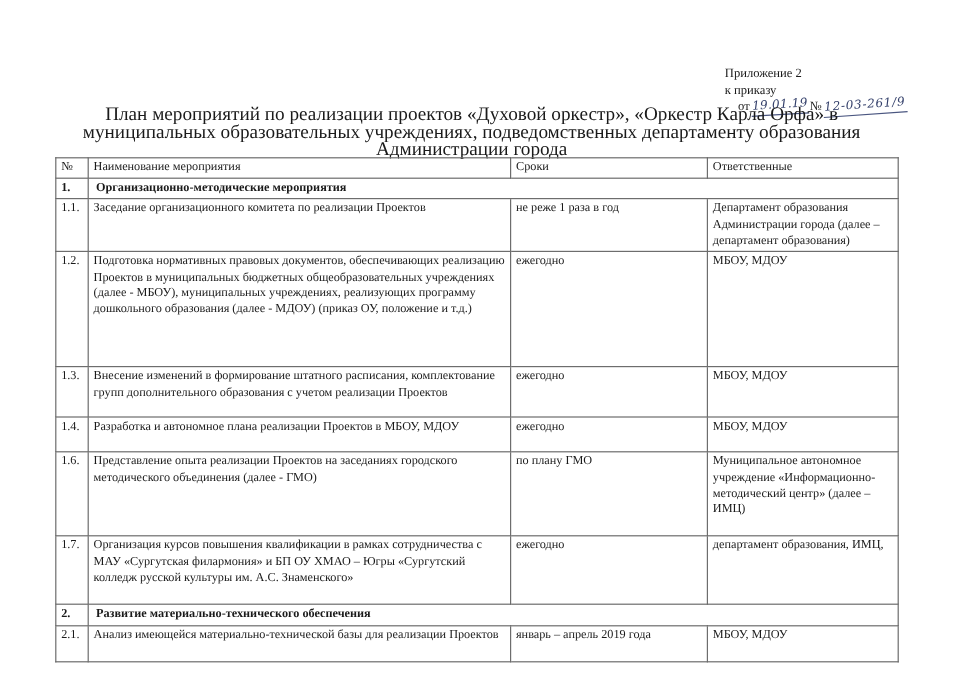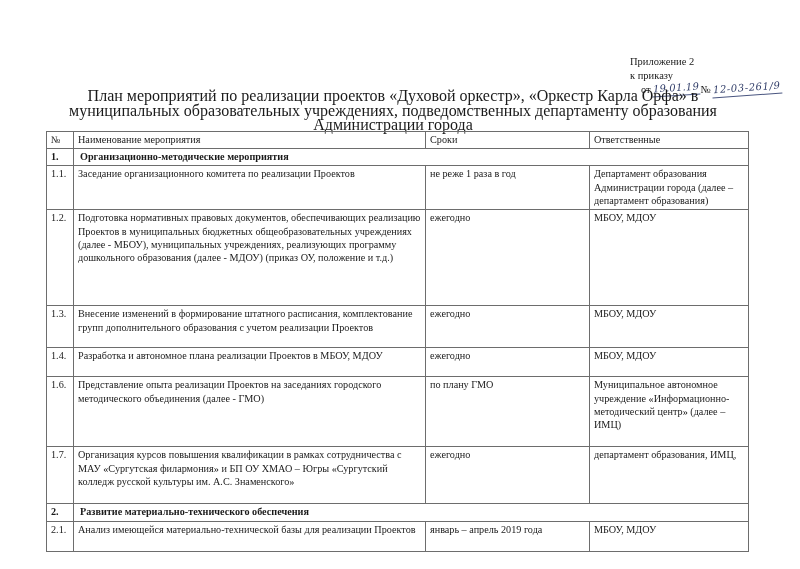--- a/index.html
+++ b/index.html
@@ -21,21 +21,21 @@
     position: absolute;
     left: 0; top: 0;
     width: 800px;
     height: 569px;
     background: #ffffff;
   }
 
   
   .doc-header {
     position: absolute;
-    left: 630px;
+    left: 604px;
     top: 55px;
     width: 170px;
     font-size: 10.5px;
     line-height: 13.5px;
     text-align: left;
   }
   .doc-header .line {
     white-space: nowrap;
   }
   .hdr-from-row {

